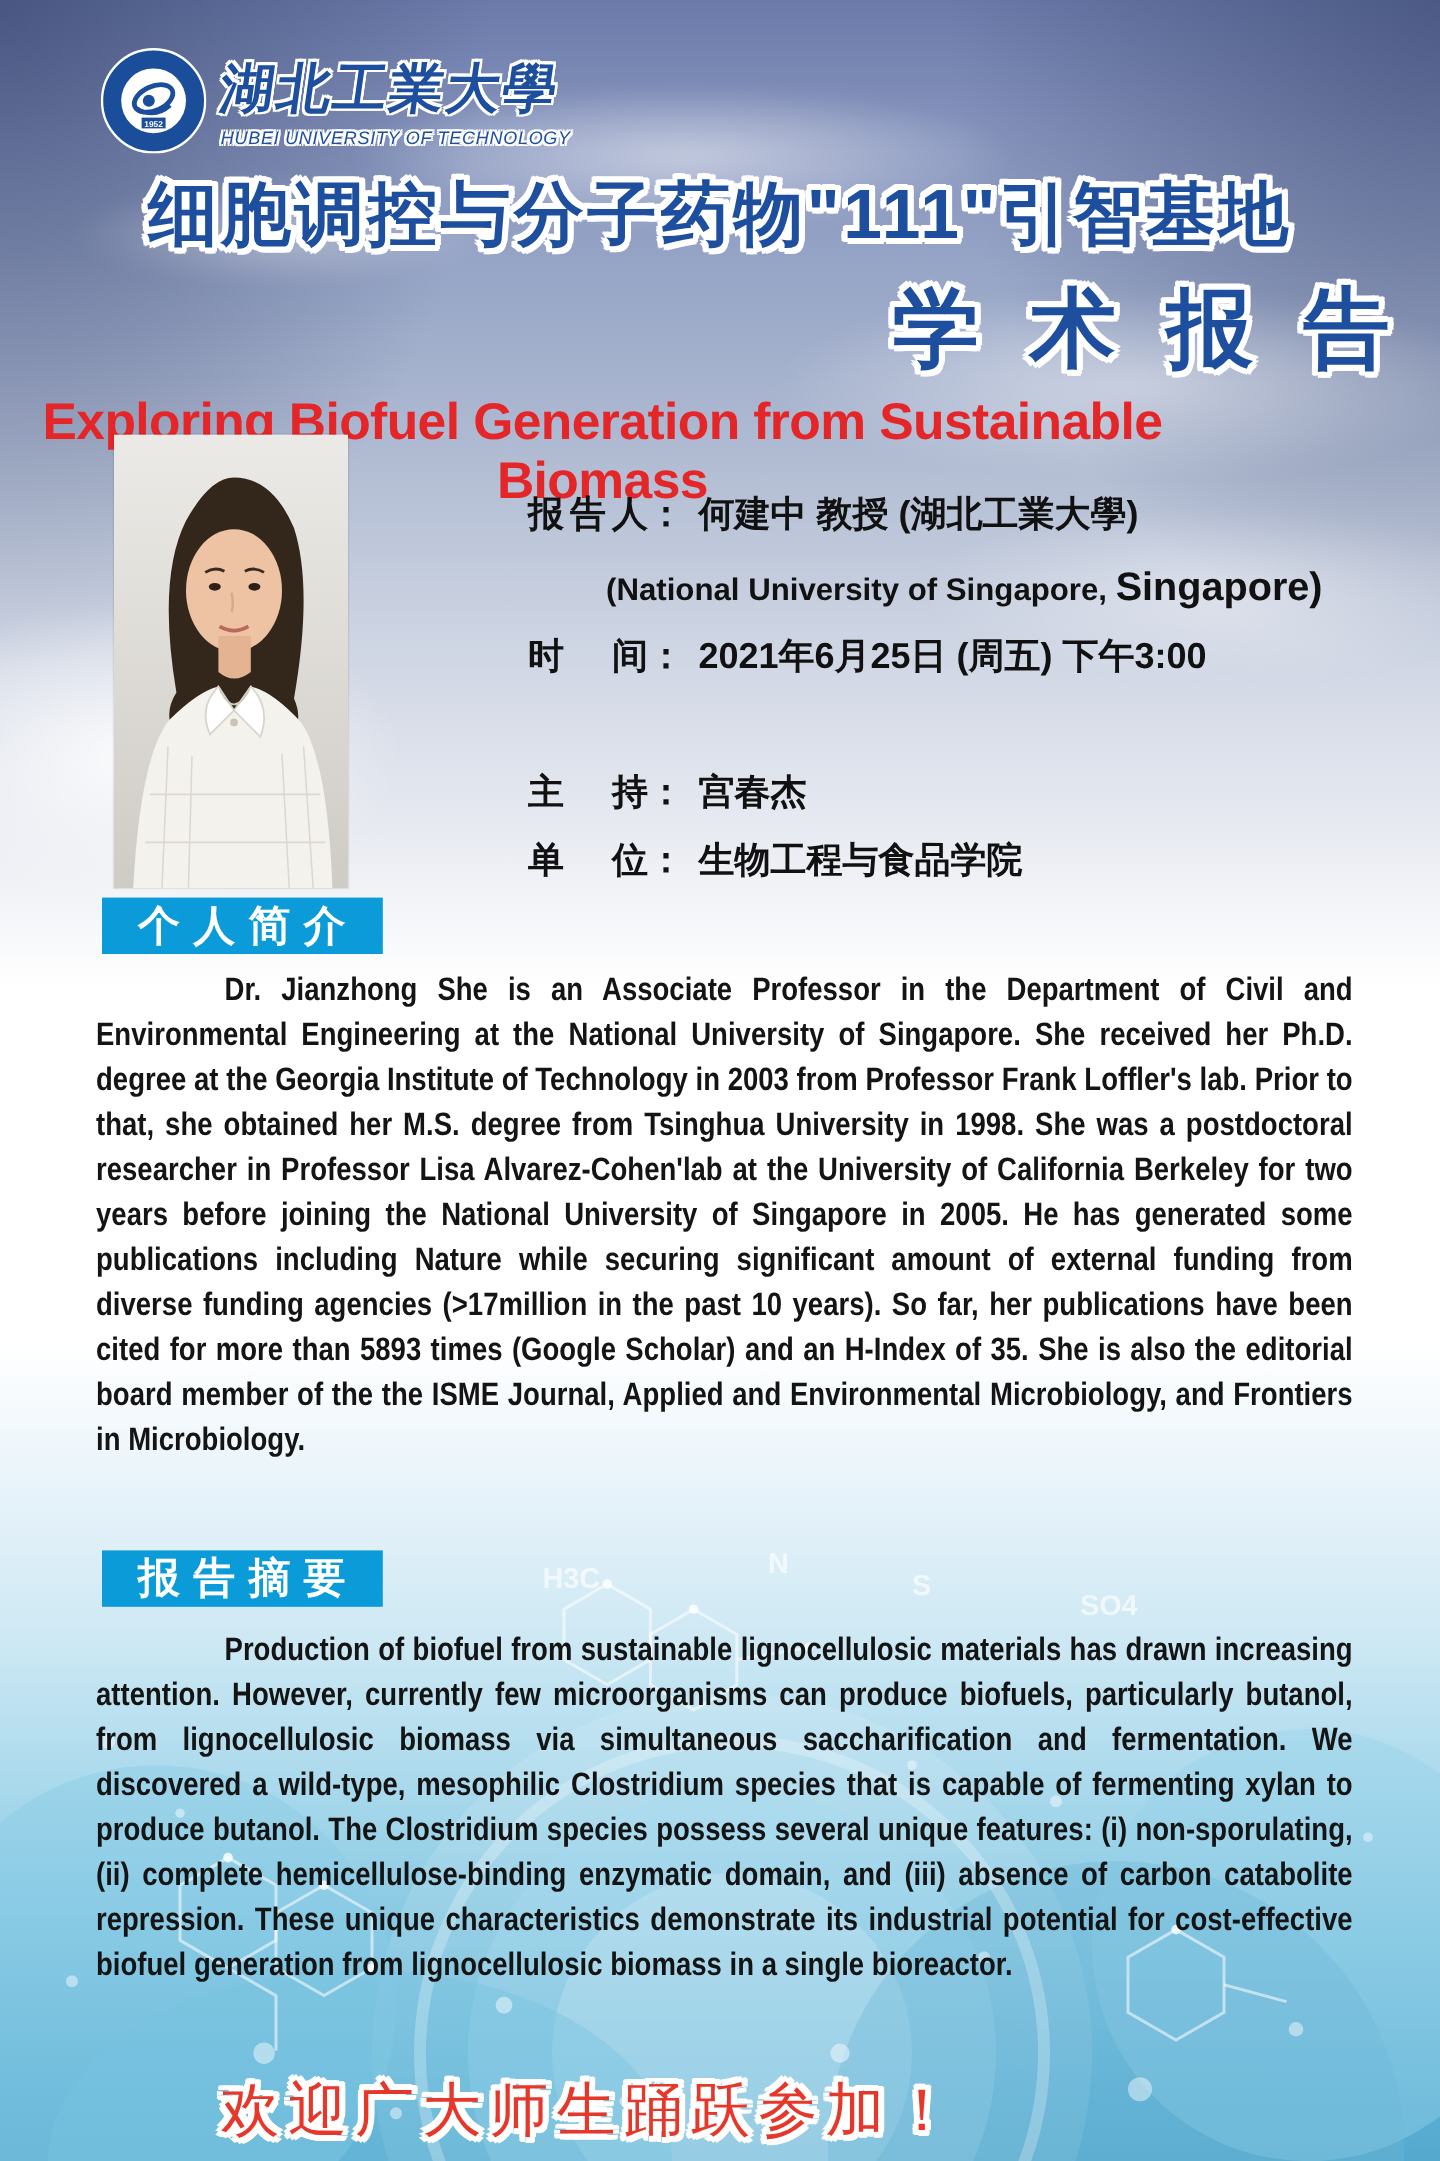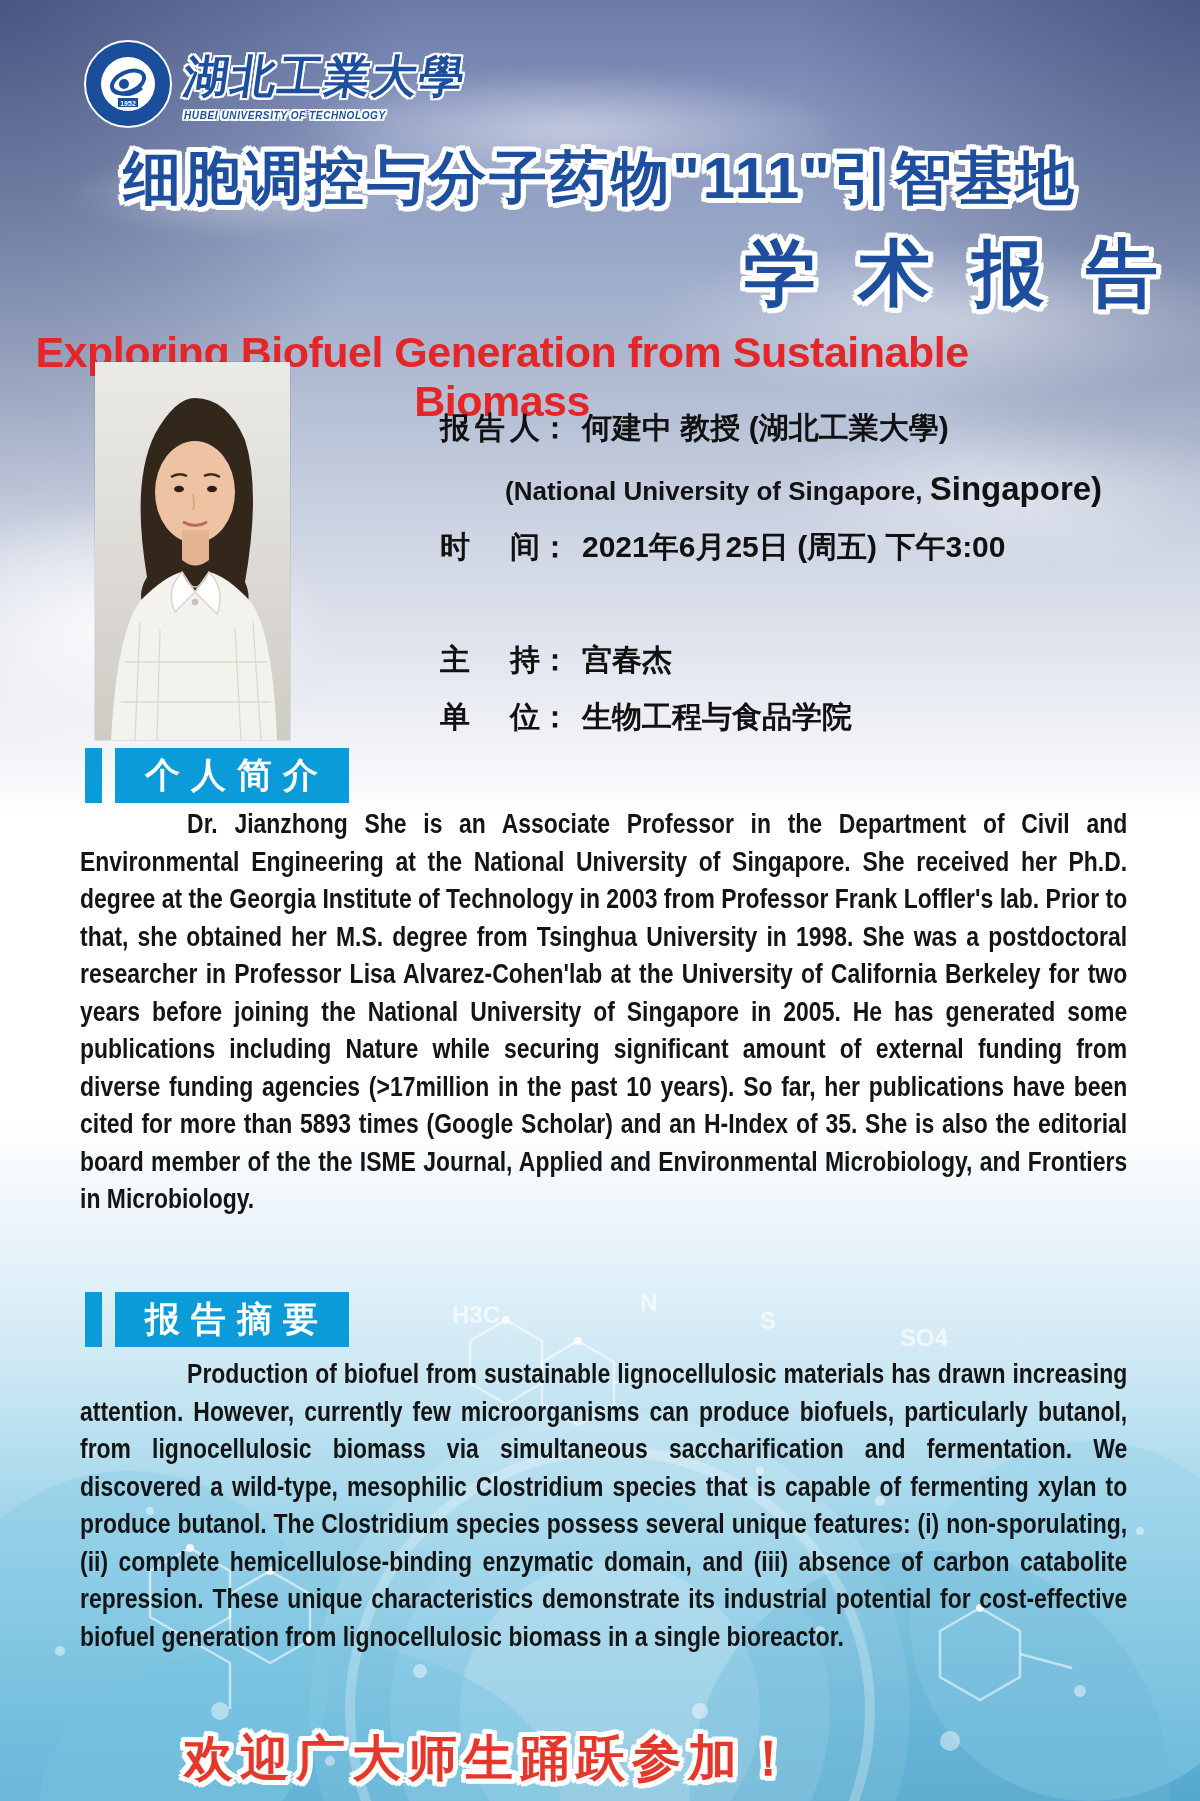--- a/index.html
+++ b/index.html
@@ -38,21 +38,21 @@
       -3px -5px 0 #fff, 3px 5px 0 #fff, -5px 3px 0 #fff, 5px -3px 0 #fff;
   }
   .ow-sm {
     text-shadow:
       -2px -2px 0 #fff, 2px -2px 0 #fff, -2px 2px 0 #fff, 2px 2px 0 #fff,
       -2px 0 0 #fff, 2px 0 0 #fff, 0 -2px 0 #fff, 0 2px 0 #fff;
   }
   
   .brand { position:absolute; left:84px; top:40px; display:flex; align-items:center; gap:12px; z-index:3; }
   .uni-zh { font-size:45px; font-weight:bold; color:#1d4f9e; transform:skewX(-8deg); letter-spacing:2px; }
-  .uni-en { font-size:10px; font-weight:bold; font-style:italic; color:#1d4f9e; letter-spacing:.6px; margin-top:3px; }
+  .uni-en { font-size:15px; font-weight:normal; font-style:italic; color:#1d4f9e; letter-spacing:.6px; margin-top:3px;text-align:right; }
   
   .base-title {
     position:absolute; left:0; top:140px; width:1200px; text-align:center; z-index:3;
     font-size:58px; font-weight:bold; color:#1d4f9e; letter-spacing:3px;
   }
   .report-title {
     position:absolute; left:0; top:226px; width:1200px; text-align:right; z-index:3;
     font-size:72px; font-weight:bold; color:#1d4f9e; letter-spacing:42px; text-indent:42px;
   }
   .talk-title {
@@ -64,35 +64,35 @@
            box-shadow:0 0 0 1px rgba(0,0,0,.08); }
   
   .info-row { position:absolute; left:440px; z-index:3; font-weight:bold; color:#111;
               font-size:30px; white-space:nowrap; }
   .ilabel { display:inline-block; width:100px; text-align:justify; text-align-last:justify; }
   .icolon { display:inline-block; }
   .ivalue { margin-left:12px; white-space:pre-wrap; }
   .aff-row { left:505px; font-size:26px; }
   .aff-large { font-size:33px; }
   
-  .sec { position:absolute; left:85px; height:55px; display:flex; z-index:3; }
+  .sec { position:absolute; left:85px; height:55px; display:flex; z-index:3;flex-direction:column; }
   .sec .bar { width:17px; background:#0a9bd8; margin-right:13px; }
   .sec .box { background:#0a9bd8; color:#fff; display:flex; align-items:center;
               font-size:35px; font-weight:bold; letter-spacing:11px; padding:0 20px 0 30px; }
   
   .para {
     position:absolute; left:80px; width:1232px; z-index:3;
     transform:scaleX(0.85); transform-origin:0 0;
     font-size:27px; font-weight:bold; line-height:37.5px; color:#141414;
     text-align:justify; text-indent:126px;
   }
   
   .welcome {
     position:absolute; left:0; top:1726px; width:984px; text-align:center; z-index:3;
-    font-size:49px; font-weight:bold; color:#e6372b; letter-spacing:7px;
+    font-size:49px; font-weight:normal; color:#e6372b; letter-spacing:7px;
   }
 </style>
 </head>
 <body>
 
 <div class="page">
 
   <div class="bg-sky"></div>
   <div class="cloud c1"></div>
   <div class="cloud c2"></div>

